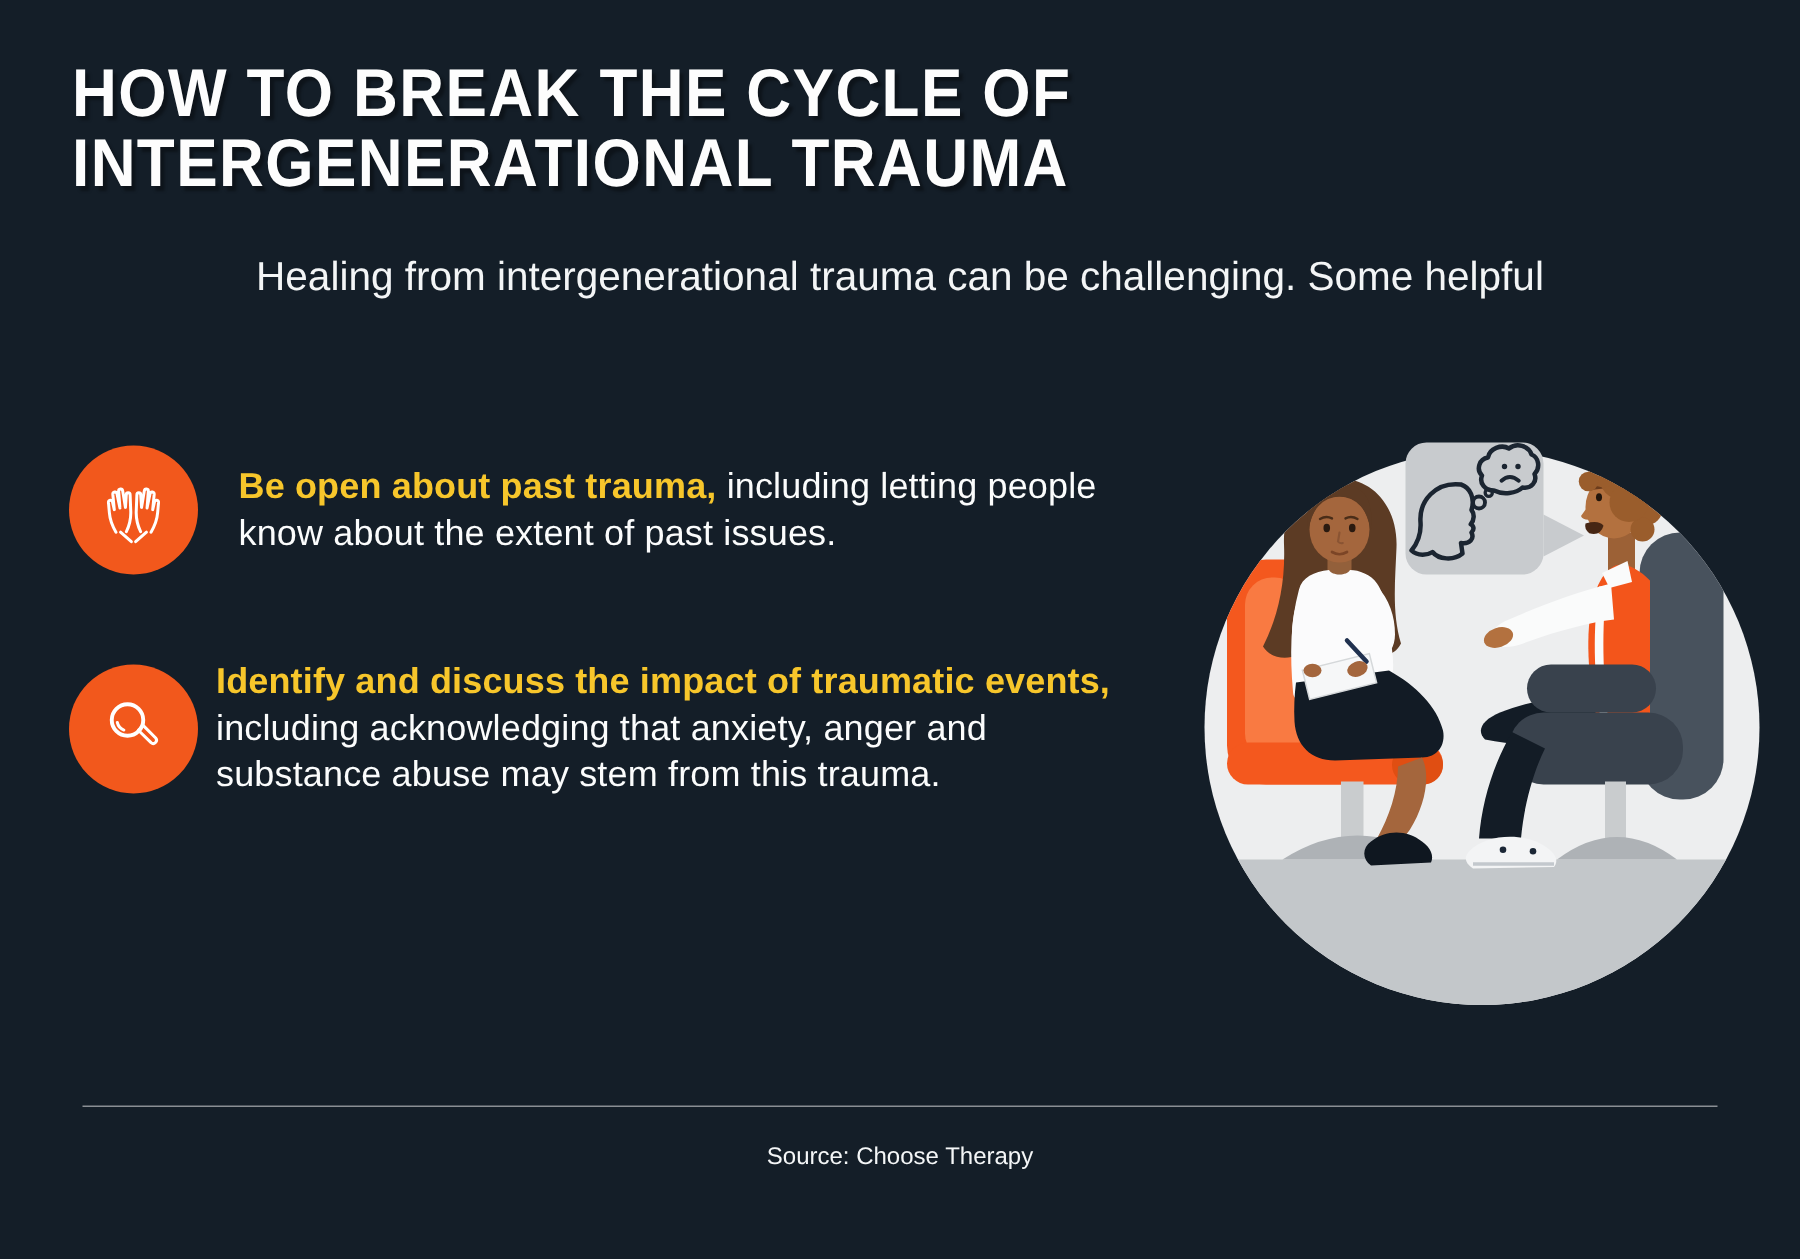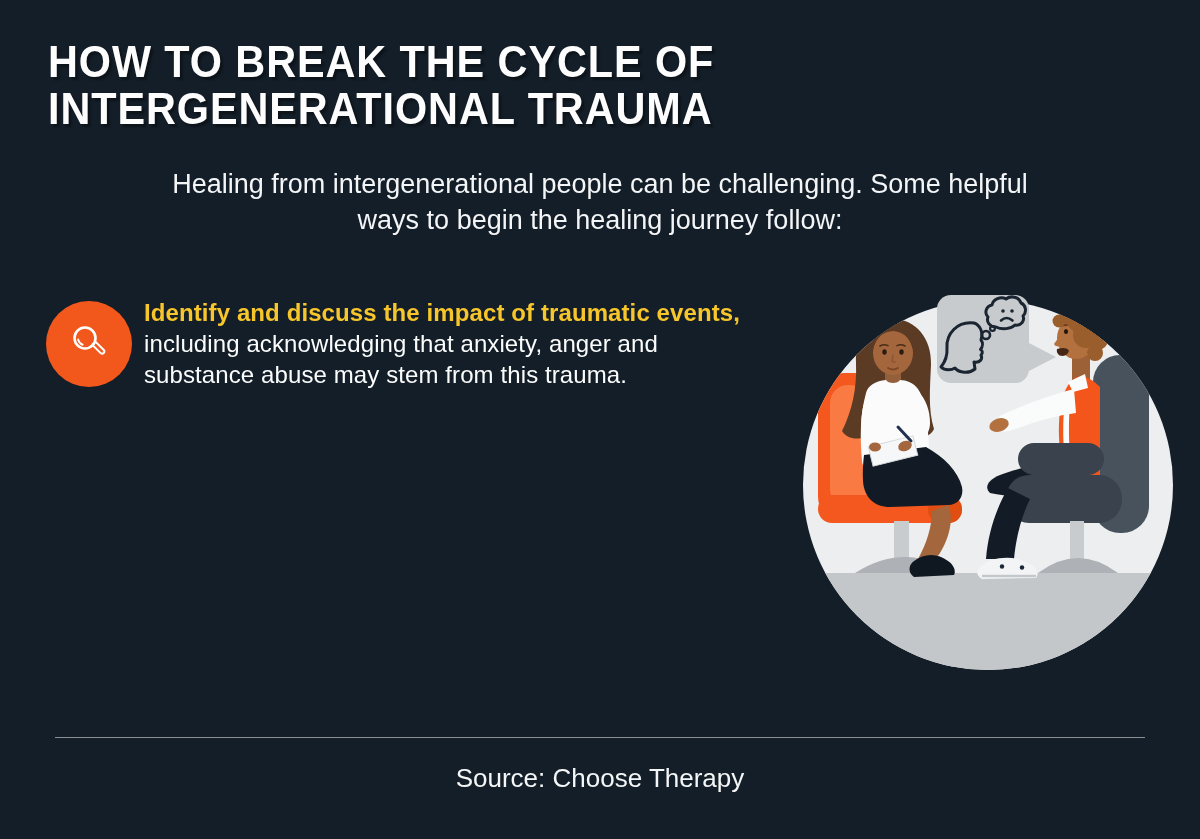--- a/index.html
+++ b/index.html
@@ -40,43 +40,59 @@
     width:640px;font-size:24px;line-height:31px;color:#FBFCFC;
     letter-spacing:.1px;
   }
   .hl{color:#F7C62B;font-weight:700;}
 
   
   .illus{position:absolute;top:285px;left:778px;width:420px;height:430px;}
 
   
   .divider{position:absolute;top:737px;left:55px;width:1090px;height:1px;background:rgba(255,255,255,.5);}
-  .source{position:absolute;top:763px;left:0;width:100%;text-align:center;font-size:26px;color:#F4F6F7;font-weight:400;}
+  .source{position:absolute;top:763px;left:0;width:100%;text-align:center;font-size:16px;color:#F4F6F7;font-weight:400;}
 
   .ico{stroke:#FFFFFF;fill:none;stroke-width:2;stroke-linecap:round;stroke-linejoin:round;}
 </style>
 </head>
 <body>
 
 <div class="stage">
 
   <div class="title-wrap">
     <h1 class="title">
       <span style="display:block">HOW TO BREAK THE CYCLE OF</span>
       <span style="display:block">INTERGENERATIONAL TRAUMA</span>
     </h1>
   </div>
 
   <div class="subtitle">
-    <span style="display:block">Healing from intergenerational people can be challenging. Some helpful</span>
-    <span style="display:block">ways to begin the healing journey follow:</span>
+    <span style="display:block">Healing from intergenerational trauma can be challenging. Some helpful</span>
   </div>
 
   <div class="tips">
 
+    <div class="tip-row r1">
+      <div class="tip-icon">
+        <svg viewBox="0 0 48 48">
+          <g class="ico" transform="rotate(-10 16 28)">
+            <path d="M 10.5 38 C 8.8 33.5 8 28.8 8.4 24.6 L 9 17.6 C 9.2 15.9 11.6 15.9 11.7 17.6 L 12 23 L 12.8 12.8 C 13 11 15.5 11 15.6 12.8 L 15.9 22.6 L 17 11.4 C 17.2 9.6 19.7 9.7 19.7 11.5 L 19.6 22.8 L 21.6 14.6 C 22 12.9 24.4 13.4 24.1 15.2 L 22.7 25.4 C 22.1 30.4 20.2 35 17.4 38.8"></path>
+            <path d="M 13.5 38.5 L 19.5 46"></path>
+          </g>
+          <g class="ico" transform="translate(48 0) scale(-1 1) rotate(-10 16 28)">
+            <path d="M 10.5 38 C 8.8 33.5 8 28.8 8.4 24.6 L 9 17.6 C 9.2 15.9 11.6 15.9 11.7 17.6 L 12 23 L 12.8 12.8 C 13 11 15.5 11 15.6 12.8 L 15.9 22.6 L 17 11.4 C 17.2 9.6 19.7 9.7 19.7 11.5 L 19.6 22.8 L 21.6 14.6 C 22 12.9 24.4 13.4 24.1 15.2 L 22.7 25.4 C 22.1 30.4 20.2 35 17.4 38.8"></path>
+            <path d="M 13.5 38.5 L 19.5 46"></path>
+          </g>
+        </svg>
+      </div>
+      <div class="tip-text">
+        <span class="hl">Be open about past trauma,</span><span> including letting people know about the extent of past issues.</span>
+      </div>
+    </div>
 
     <div class="tip-row r2">
       <div class="tip-icon">
         <svg viewBox="0 0 48 48">
           <g class="ico">
             <circle cx="20" cy="18" r="10.5" stroke-width="2.6"></circle>
             <path d="M 13.2 19.6 A 7 7 0 0 0 17.6 24.7"></path>
             <path d="M 27.2 24.8 L 30.4 21.6 L 38.8 30 A 2.2 2.2 0 0 1 35.7 33.1 Z"></path>
           </g>
         </svg>

